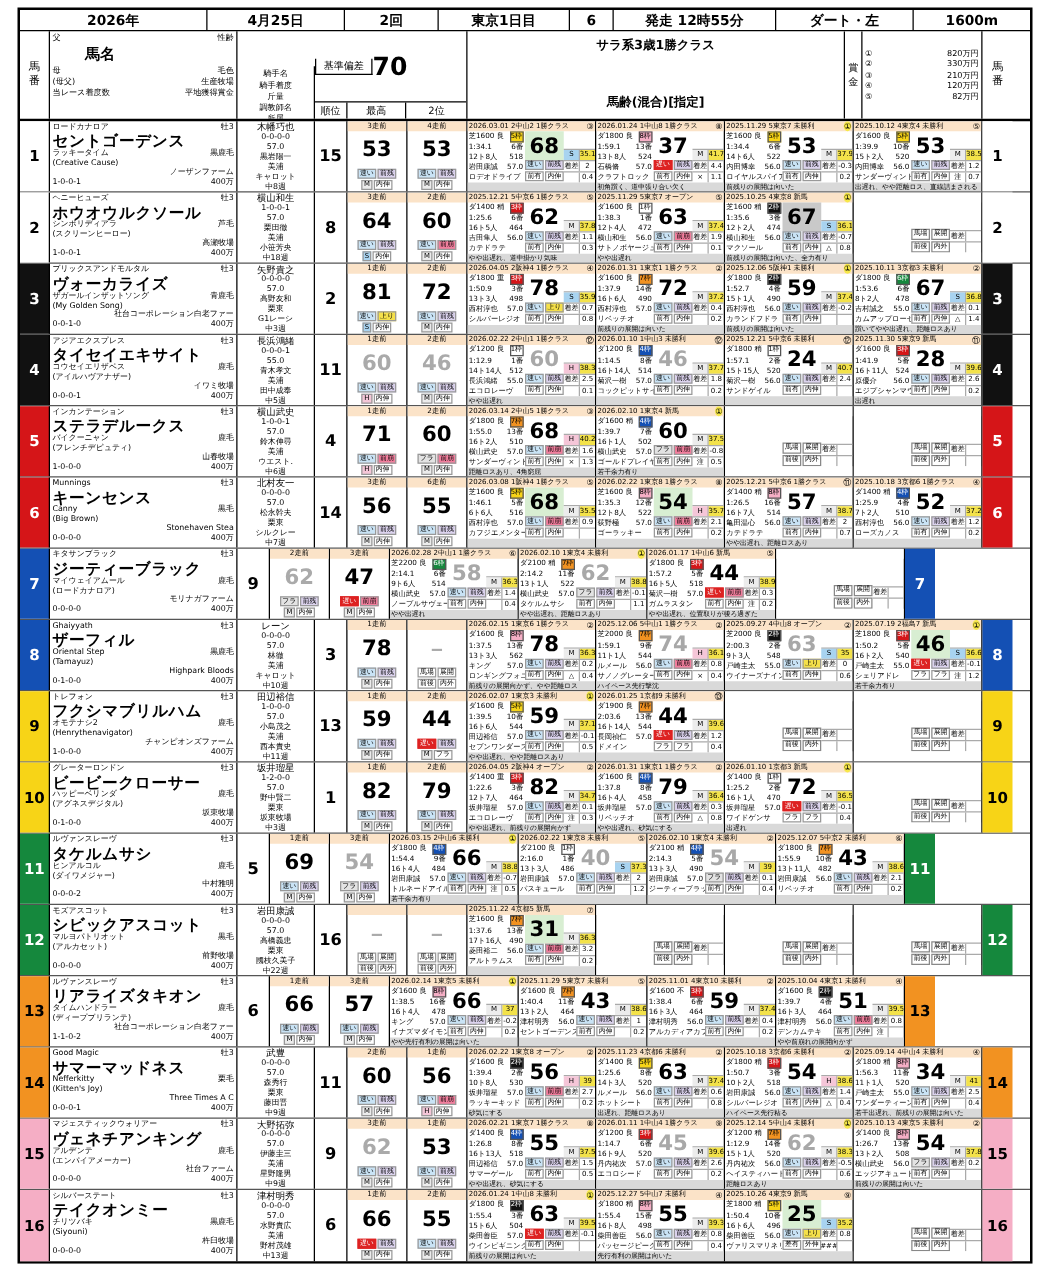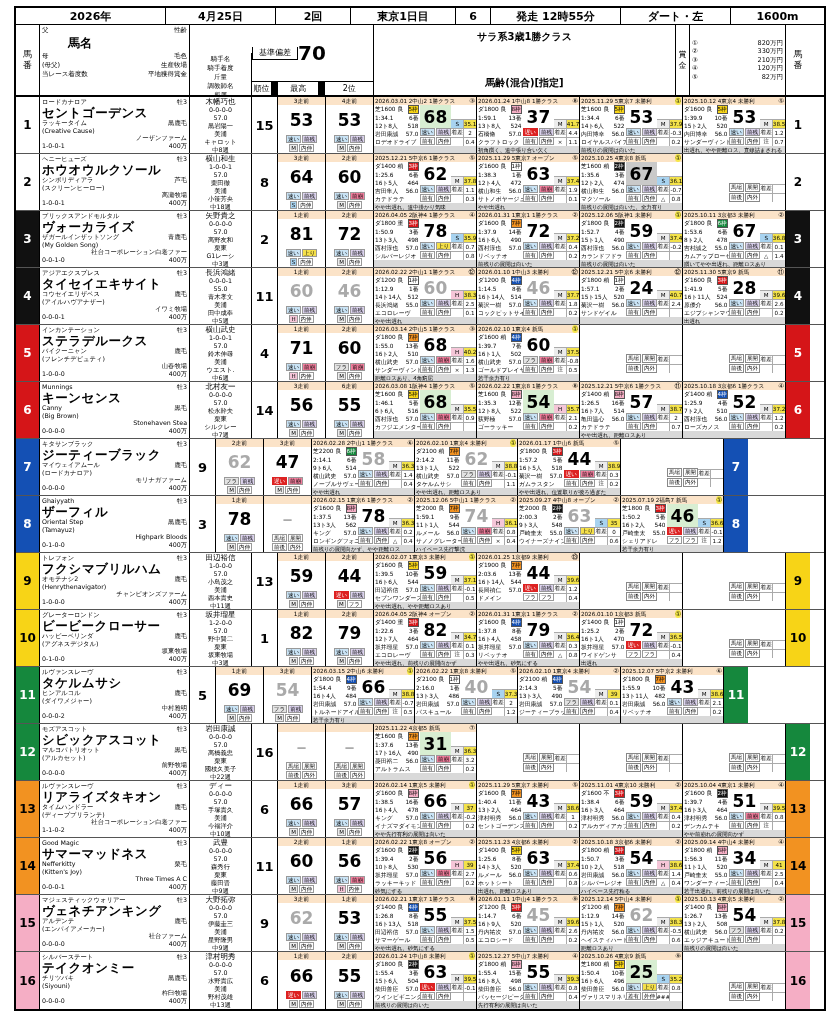--- a/index.html
+++ b/index.html
@@ -14,21 +14,21 @@
   .col{border-right:1px solid #000;position:relative;overflow:hidden;}
   .numcol{width:24px;display:flex;flex-direction:column;align-items:center;justify-content:center;font-size:9px;line-height:11px;}
   .infocol{width:150px;font-size:6.5px;padding:1px 2px;}
   .jtcol{width:62px;font-size:6.5px;text-align:center;line-height:9px;padding-top:2px;margin-top:28px;}
   .kijcol{width:122px;display:flex;flex-direction:column;}
   .racehcol{width:412px;display:flex;flex-direction:column;}
   .kij-top{flex:1;display:flex;flex-direction:row;align-items:center;}
   .kij-lbl{font-size:8px;border:1px solid #000;border-top:none;padding:0 6px 1px;}
   .kij-val{font-size:20px;font-weight:bold;flex:1;display:flex;align-items:center;}
   .kij-bot{display:flex;height:14px;border-top:1px solid #000;font-size:8px;}
-  .kij-bot span{display:flex;align-items:center;justify-content:center;border-right:7px solid #000000;}
+  .kij-bot span{display:flex;align-items:center;justify-content:center;border-right:1px solid #000000;}
   .kij-bot span:last-child{border-right:none;}
   .cond-area{flex:1;display:flex;}
   .cond-txt{flex:1;display:flex;flex-direction:column;align-items:center;justify-content:center;font-size:10px;font-weight:bold;line-height:14px;gap:32px;}
   .prizebox{width:110px;border-left:1px solid #000;display:flex;font-size:6.5px;}
   .prize-lbl{width:14px;border-right:1px solid #000;display:flex;flex-direction:column;align-items:center;justify-content:center;font-size:8px;}
   .prize-items{flex:1;display:flex;flex-direction:column;justify-content:center;}
   .prize-items div{display:flex;justify-content:space-between;padding:0 2px;line-height:8.5px;}
   .rh-row{display:flex;height:14px;border-top:1px solid #000;font-size:8px;}
   .rh-row span{width:103px;display:flex;align-items:center;justify-content:center;border-right:1px solid #000;}
   .rh-row span:last-child{border-right:none;}
@@ -2037,20 +2037,29 @@
           </div>
       <div class="irow">
             <span></span>
             <span>Highpark Bloods</span>
           </div>
       <div class="irow">
             <span>0-1-0-0</span>
             <span>400万</span>
           </div>
     </div>
+    <div class="jcell">
+      <div class="jk">レーン</div>
+      <div>0-0-0-0</div>
+      <div>57.0</div>
+      <div>林徹</div>
+      <div>美浦</div>
+      <div>キャロット</div>
+      <div>中10週</div>
+    </div>
     <div class="rkcell">3</div>
     <div class="sumcell">
     <div class="sum-lbl">1走前</div>
     <div class="sum-val ">78</div>
     <div class="chiprow">
             <span class="chip c-fast">速い</span>
             <span class="chip c-mae">前残</span>
           </div>
     <div class="chiprow">
             <span class="chip p-m">M</span>
@@ -3251,29 +3260,20 @@
           </div>
       <div class="irow">
             <span></span>
             <span>社台コーポレーション白老ファー</span>
           </div>
       <div class="irow">
             <span>1-1-0-2</span>
             <span>400万</span>
           </div>
     </div>
-    <div class="jcell">
-      <div class="jk">ディー</div>
-      <div>0-0-0-0</div>
-      <div>57.0</div>
-      <div>手塚貴久</div>
-      <div>美浦</div>
-      <div>今福洋介</div>
-      <div>中10週</div>
-    </div>
     <div class="rkcell">6</div>
     <div class="sumcell">
     <div class="sum-lbl">1走前</div>
     <div class="sum-val ">66</div>
     <div class="chiprow">
             <span class="chip c-fast">速い</span>
             <span class="chip c-mae">前残</span>
           </div>
     <div class="chiprow">
             <span class="chip p-m">M</span>

